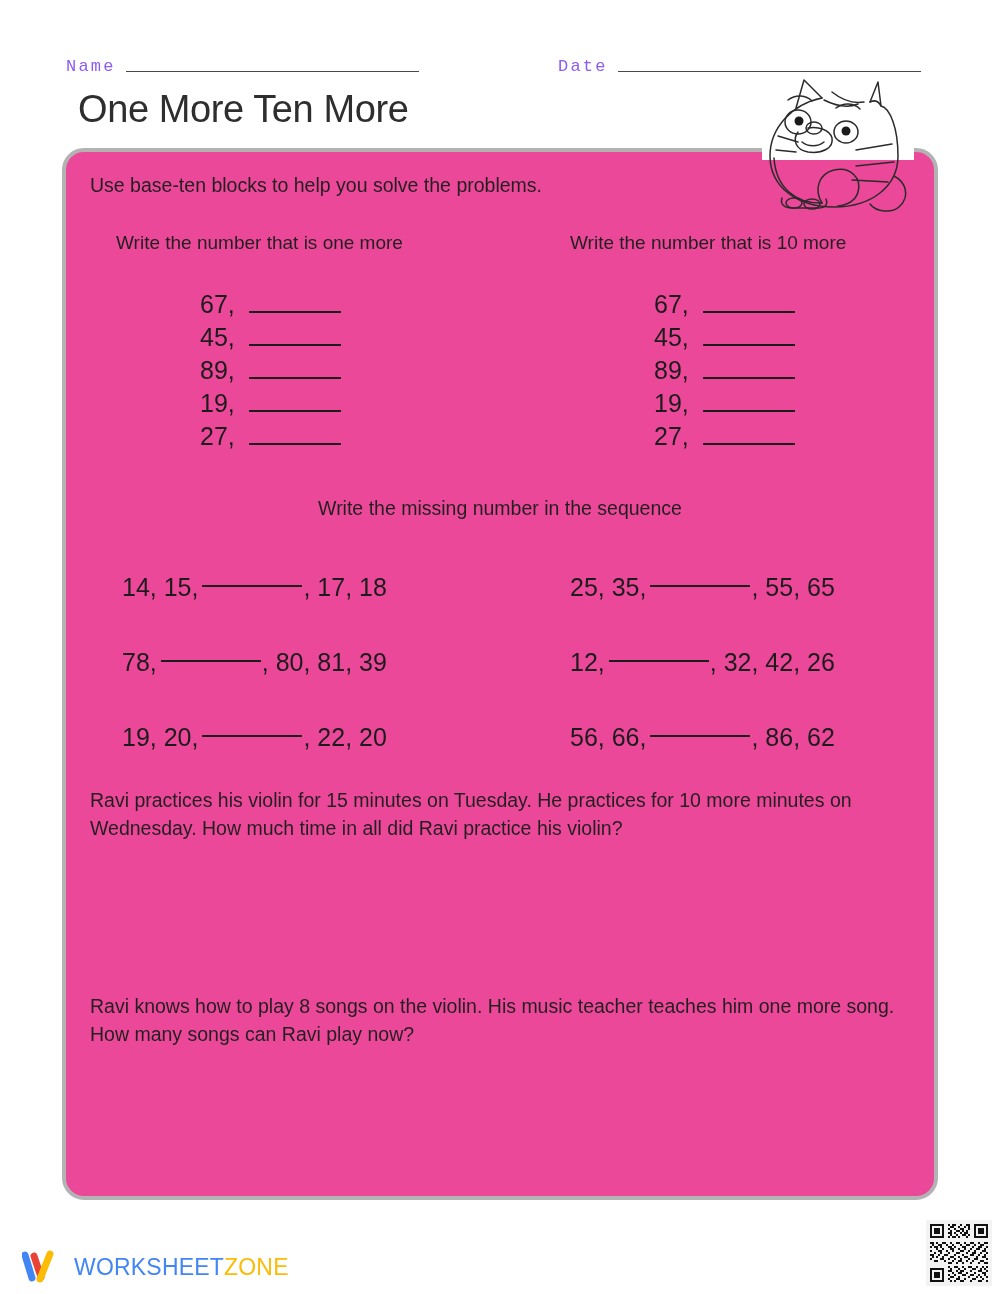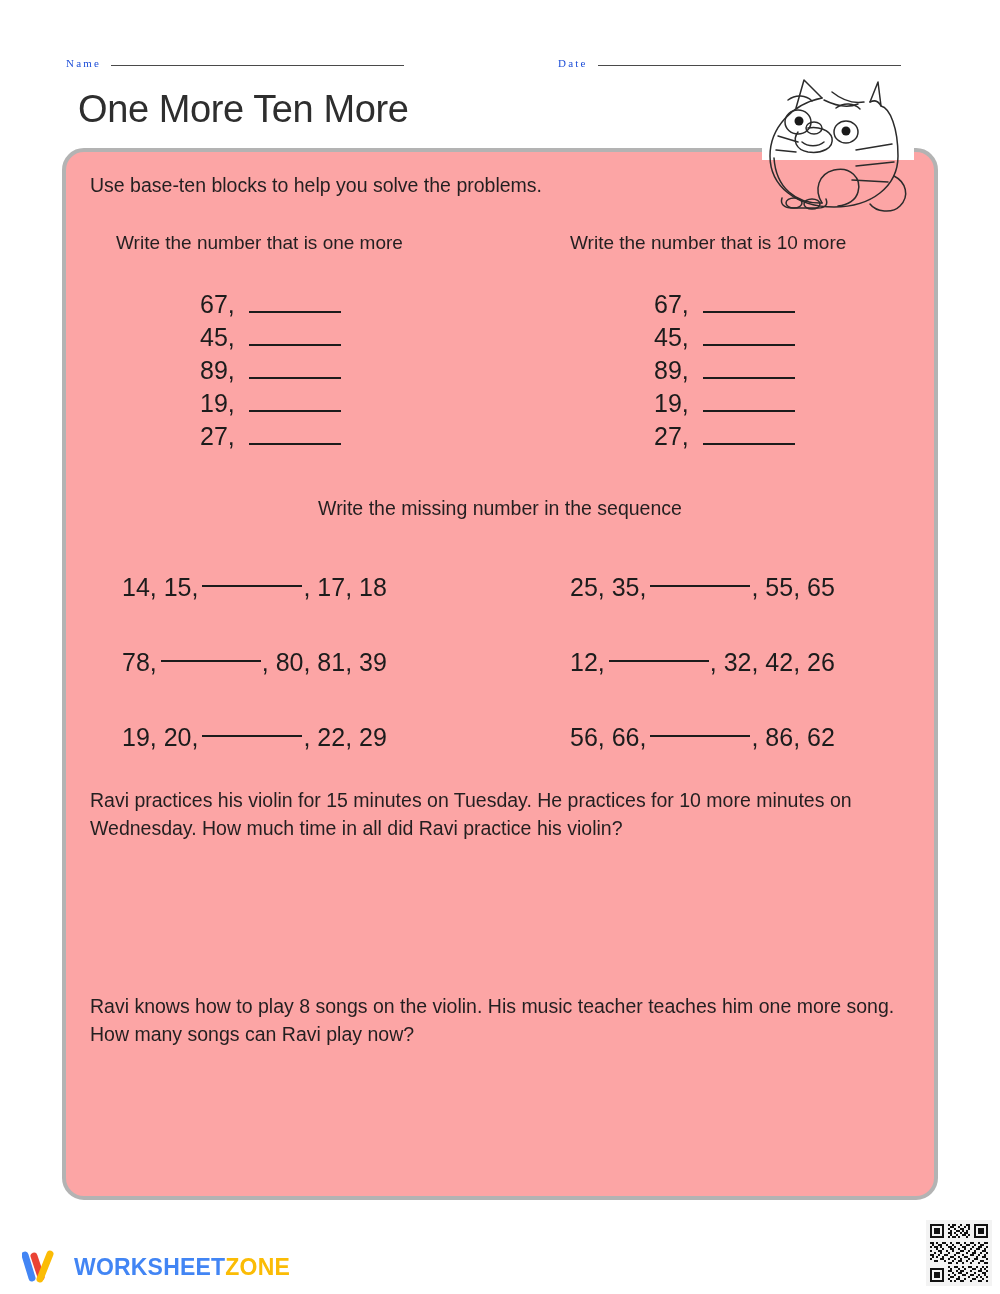--- a/index.html
+++ b/index.html
@@ -24,25 +24,25 @@
     position: absolute;
     left: 66px; top: 58px;
     display: flex; align-items: flex-end;
   }
   .date-row {
     position: absolute;
     left: 558px; top: 58px;
     display: flex; align-items: flex-end;
   }
   .field-label {
-    font-size: 11px;
+    font-size: 17px;
     letter-spacing: 2.2px;
-    color: #1d4ed8;
+    color: #8b5cf6;
     line-height: 1;
-    font-family: Liberation Serif, serif;
+    font-family: Liberation Mono, monospace;
   }
   .field-rule {
     height: 1px;
     background: #4a4a4a;
     margin-left: 10px;
     margin-bottom: 3px;
   }
   .name-row .field-rule { width: 293px; }
   .date-row .field-rule { width: 303px; }
 
@@ -65,21 +65,21 @@
     z-index: 5;
   }
 
   
   .content-box {
     position: absolute;
     left: 62px; top: 148px;
     width: 876px; height: 1052px;
     border: 4px solid #b3b3b3;
     border-radius: 22px;
-    background: #fca5a5;
+    background: #ec4899;
   }
   
   .cat-notch {
     position: absolute;
     left: 762px; top: 140px;
     width: 152px; height: 20px;
     background: #ffffff;
     z-index: 4;
   }
 
@@ -177,21 +177,21 @@
     width: 1000px; height: 94px;
   }
   .logo {
     position: absolute;
     left: 22px; top: 50px;
     display: flex; align-items: center;
   }
   .logo-mark { width: 44px; height: 34px; margin-right: 8px; }
   .logo-text {
     font-size: 23px;
-    font-weight: bold;
+    font-weight: normal;
     letter-spacing: 0.2px;
     font-family: "Liberation Sans", sans-serif;
   }
   .logo-text .w { color: #4285f4; }
   .logo-text .z { color: #fbbc05; }
 
   .scan-text {
     position: absolute;
     right: 84px; top: 56px;
     font-size: 23px;
@@ -340,21 +340,21 @@
       <div class="seq-cell c2">
         <span>12,</span>
         <span class="seq-blank"></span>
         <span>, 32, 42, 26</span>
       </div>
     </div>
     <div class="seq-row">
       <div class="seq-cell c1">
         <span>19, 20,</span>
         <span class="seq-blank"></span>
-        <span>, 22, 29</span>
+        <span>, 22, 20</span>
       </div>
       <div class="seq-cell c2">
         <span>56, 66,</span>
         <span class="seq-blank"></span>
         <span>, 86, 62</span>
       </div>
     </div>
   </div>
 
   <div class="word-problem wp1">Ravi practices his violin for 15 minutes on Tuesday. He practices for 10 more minutes on Wednesday. How much time in all did Ravi practice his violin?</div>

